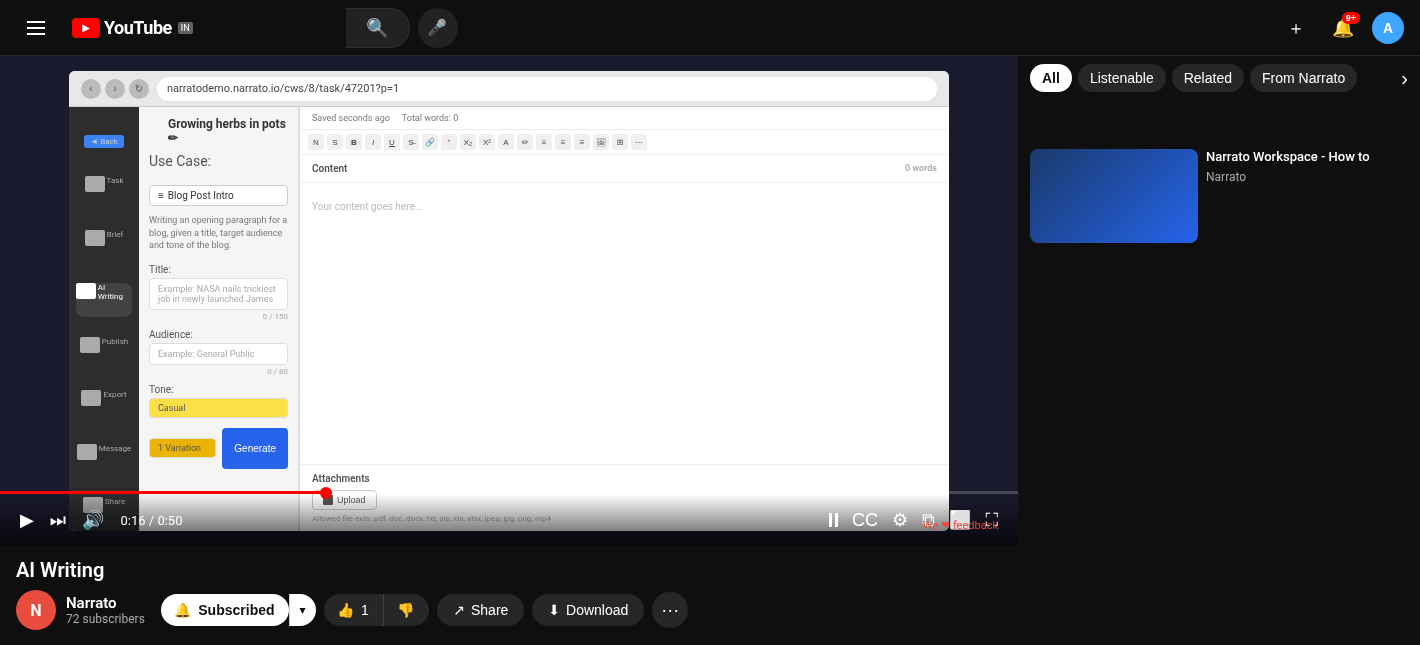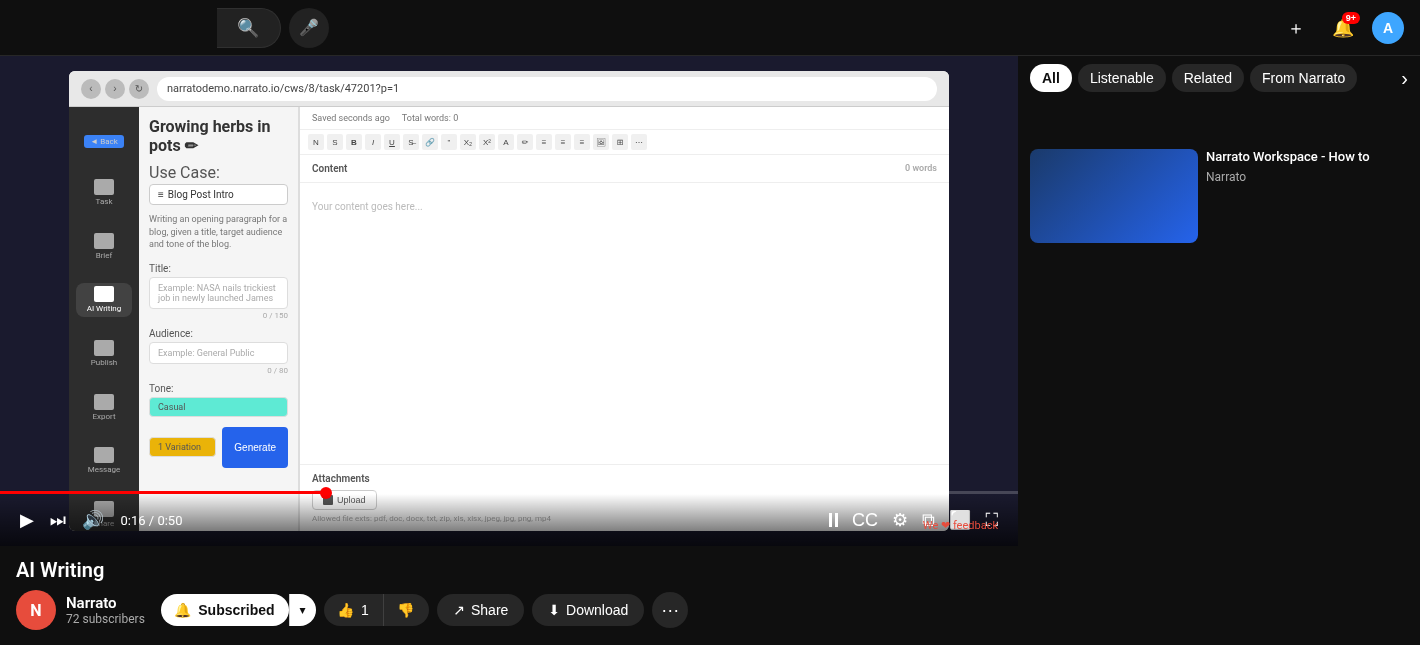--- a/index.html
+++ b/index.html
@@ -91,33 +91,33 @@
       align-items: center;
       padding: 0 12px;
       gap: 8px;
       border-bottom: 1px solid #ccc;
     }
     .browser-nav-btns { display: flex; gap: 4px; }
     .browser-nav-btn { width: 20px; height: 20px; border-radius: 50%; background: #bbb; border: none; cursor: pointer; font-size: 10px; display: flex; align-items: center; justify-content: center; color: #555; }
     .browser-url { flex: 1; background: #fff; border-radius: 12px; height: 24px; padding: 0 10px; font-size: 11px; color: #444; display: flex; align-items: center; }
     .browser-body { display: flex; height: calc(100% - 36px); }
     .sidebar-nav { width: 70px; background: #2d2d2d; display: flex; flex-direction: column; align-items: center; padding-top: 28px; gap: 20px; }
-    .sidebar-nav-item { width: 56px; height: 50px; display: flex; flex-direction: column; align-items: center; justify-content: center; gap: 2px; border-radius: 8px; cursor: pointer; }
+    .sidebar-nav-item { width: 56px; height: 50px; display: flex; flex-direction: row; justify-content: center; gap: 2px; border-radius: 8px; cursor: pointer; }
     .sidebar-nav-item.active { background: rgba(255,255,255,0.1); }
     .sidebar-nav-item .icon-box { width: 20px; height: 16px; background: #aaa; border-radius: 2px; }
     .sidebar-nav-item .label { font-size: 8px; color: #aaa; }
     .sidebar-nav-item.active .label { color: #fff; }
-    .use-case-label { font-size: 16px; color: #555; margin-bottom: 2px; }
+    .use-case-label { font-size: 14px; color: #555; margin-bottom: 16px; }
     .use-case-select { background: #fff; border: 1px solid #ccc; border-radius: 4px; padding: 4px 8px; font-size: 10px; color: #333; width: 100%; margin-bottom: 8px; display: flex; align-items: center; gap: 4px; }
     .form-desc { font-size: 9px; color: #777; line-height: 1.4; margin-bottom: 12px; }
     .field-label { font-size: 10px; color: #555; margin-bottom: 3px; }
     .field-input { background: #fff; border: 1px solid #ddd; border-radius: 4px; padding: 5px 8px; font-size: 9px; color: #aaa; width: 100%; margin-bottom: 2px; }
     .field-counter { font-size: 8px; color: #aaa; text-align: right; margin-bottom: 8px; }
     .tone-label { font-size: 10px; color: #555; margin-bottom: 3px; }
-    .tone-select { background: #5eead4; border: 1px solid #ddd; border-radius: 4px; padding: 4px 8px; font-size: 9px; color: #555; width: 100%; margin-bottom: 10px; }
+    .tone-select { background: #fde047; border: 1px solid #ddd; border-radius: 4px; padding: 4px 8px; font-size: 9px; color: #555; width: 100%; margin-bottom: 10px; }
     .generate-row { display: flex; align-items: center; gap: 6px; }
     .variation-select { background: #eab308; border: 1px solid #ddd; border-radius: 4px; padding: 4px 8px; font-size: 9px; color: #555; flex: 1; }
     .generate-btn { background: #2563eb; color: #fff; border: none; border-radius: 4px; padding: 15px 12px; font-size: 10px; cursor: pointer; }
     .editor-panel { flex: 1; background: #fff; margin: 0; border-left: 1px solid #ddd; display: flex; flex-direction: column; }
     .editor-status { padding: 6px 12px; font-size: 9px; color: #777; display: flex; gap: 12px; border-bottom: 1px solid #eee; }
     .editor-toolbar { padding: 4px 8px; border-bottom: 1px solid #eee; display: flex; gap: 3px; align-items: center; flex-wrap: wrap; }
     .toolbar-btn { width: 16px; height: 16px; background: #f0f0f0; border-radius: 2px; display: flex; align-items: center; justify-content: center; font-size: 8px; color: #444; cursor: pointer; border: none; }
     .content-area-label { padding: 8px 12px; font-size: 10px; color: #555; font-weight: 600; display: flex; justify-content: space-between; border-bottom: 1px solid #eee; }
     .content-words { font-size: 9px; color: #aaa; }
     .content-editor { padding: 12px; flex: 1; }
@@ -225,20 +225,34 @@
     .suggested-thumb { width: 168px; height: 94px; background: #1a3a6b; border-radius: 8px; flex-shrink: 0; overflow: hidden; position: relative; display: flex; align-items: center; justify-content: center; }
     .suggested-thumb-inner { width: 100%; height: 100%; background: linear-gradient(135deg, #1a3a6b, #2563eb); }
     .suggested-info { flex: 1; }
     .suggested-title { font-size: 13px; color: #fff; font-weight: 500; line-height: 1.3; margin-bottom: 4px; }
     .suggested-channel { font-size: 12px; color: #aaa; }
   </style>
 </head>
 <body>
 
 <nav class="top-nav">
+  <div class="nav-left">
+    <button class="nav-icon-btn">
+      <div class="hamburger-icon">
+        <span></span>
+          <span></span>
+          <span></span>
+      </div>
+    </button>
+    <div class="youtube-logo">
+      <div class="yt-icon-red"></div>
+      <span class="yt-logo-text">YouTube</span>
+      <sup class="yt-in-badge">IN</sup>
+    </div>
+  </div>
 
   <div class="search-bar">
     <button class="search-button">
       <span>🔍</span>
     </button>
     <button class="mic-button">
       <span>🎤</span>
     </button>
   </div>
 
@@ -300,21 +314,21 @@
                   <div class="icon-box"></div>
                   <span class="label">Message</span>
                 </div>
               <div class="sidebar-nav-item">
                   <div class="icon-box"></div>
                   <span class="label">Share</span>
                 </div>
             </div>
 
             <div style="width:160px;background:#f5f5f5;border-right:1px solid #ddd;padding:10px;overflow:auto;flex-shrink:0;">
-              <div style="font-size:16px;color:#333;font-weight:700;margin-bottom:8px;">Growing herbs in pots ✏</div>
+              <div style="font-size:12px;color:#333;font-weight:700;margin-bottom:8px;margin-left:19px;">Growing herbs in pots ✏</div>
               <div class="use-case-label">Use Case:</div>
               <div class="use-case-select">
                   <span>≡</span>
                   <span>Blog Post Intro</span>
                 </div>
               <div class="form-desc">Writing an opening paragraph for a blog, given a title, target audience and tone of the blog.</div>
               <div class="field-label">Title:</div>
               <div class="field-input" style="color:#aaa;">Example: NASA nails trickiest job in newly launched James</div>
               <div class="field-counter">0 / 150</div>
               <div class="field-label">Audience:</div>

